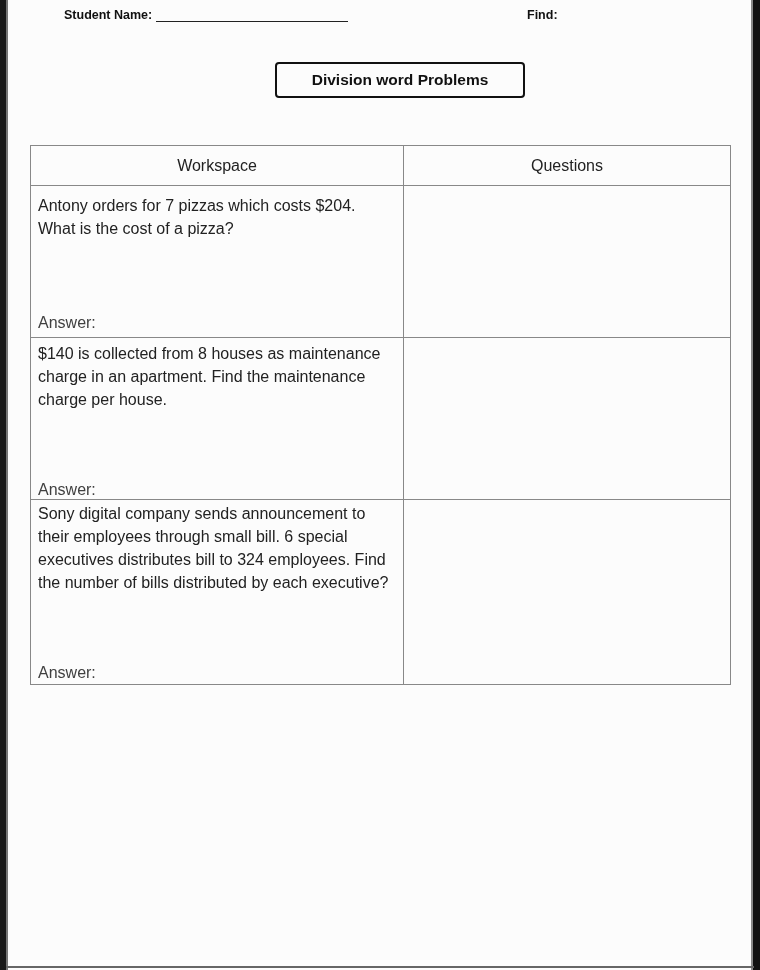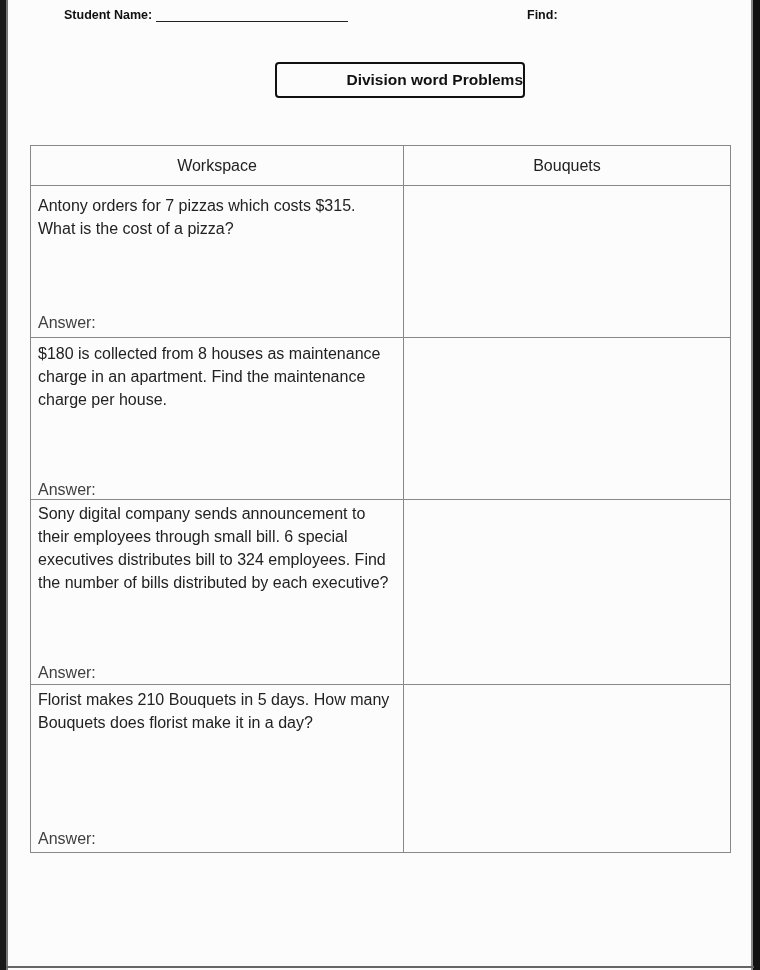--- a/index.html
+++ b/index.html
@@ -31,21 +31,21 @@
     .name-line {
       display: inline-block; width: 192px; border-bottom: 1.5px solid #222;
       margin-left: 4px; height: 13px;
     }
     .score {
       position: absolute; left: 527px; top: 8px; font-size: 12.5px; font-weight: bold;
     }
     .title-box {
       position: absolute; left: 275px; top: 62px; width: 246px; height: 32px;
       border: 2px solid #111; border-radius: 4px;
-      display: flex; align-items: center; justify-content: flex-end;
+      display: flex; align-items: center; justify-content: center;
       font-size: 15.5px; font-weight: bold;
     }
     table.ws {
       position: absolute; left: 30px; top: 145px; width: 700px;
       border-collapse: collapse; table-layout: fixed;
     }
     table.ws th, table.ws td {
       border: 1px solid #888; padding: 0;
     }
     table.ws th {
@@ -82,46 +82,39 @@
 </div>
 
 <table class="ws">
   <colgroup>
     <col class="col-q">
     <col class="col-w">
   </colgroup>
   <thead>
     <tr>
       <th>Workspace</th>
-      <th>Bouquets</th>
+      <th>Questions</th>
     </tr>
   </thead>
   <tbody>
     <tr style="height:152px;">
       <td class="qcell">
-        <div class="qtext">Antony orders for 7 pizzas which costs $315. What is the cost of a pizza?</div>
+        <div class="qtext">Antony orders for 7 pizzas which costs $204. What is the cost of a pizza?</div>
         <div class="answer">Answer:</div>
       </td>
       <td></td>
     </tr>
     <tr style="height:162px;">
       <td class="qcell">
-        <div class="qtext" style="padding-top:4px;">$180 is collected from 8 houses as maintenance charge in an apartment. Find the maintenance charge per house.</div>
+        <div class="qtext" style="padding-top:4px;">$140 is collected from 8 houses as maintenance charge in an apartment. Find the maintenance charge per house.</div>
         <div class="answer" style="bottom:0px;">Answer:</div>
       </td>
       <td></td>
     </tr>
     <tr style="height:185px;">
       <td class="qcell">
         <div class="qtext" style="padding-top:2px;">Sony digital company sends announcement to their employees through small bill. 6 special executives distributes bill to 324 employees. Find the number of bills distributed by each executive?</div>
         <div class="answer" style="bottom:2px;">Answer:</div>
       </td>
       <td></td>
     </tr>
-    <tr style="height:168px;">
-      <td class="qcell">
-        <div class="qtext" style="padding-top:3px;">Florist makes 210 Bouquets in 5 days. How many Bouquets does florist make it in a day?</div>
-        <div class="answer" style="bottom:4px;">Answer:</div>
-      </td>
-      <td></td>
-    </tr>
   </tbody>
 </table>
 
 </body></html>

